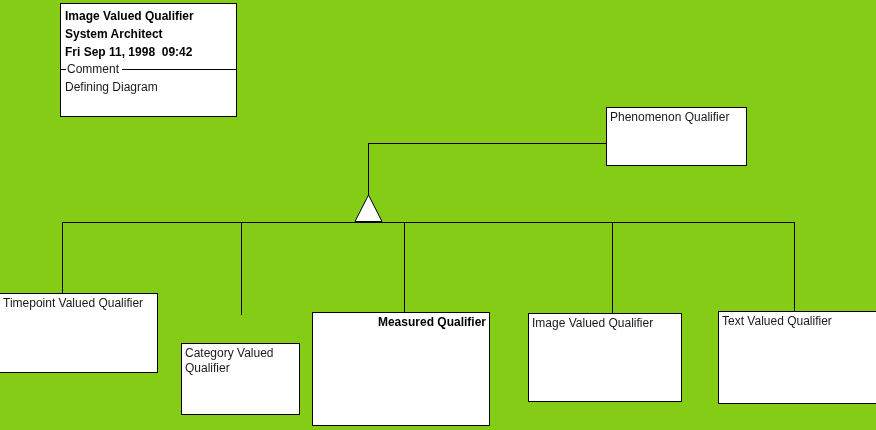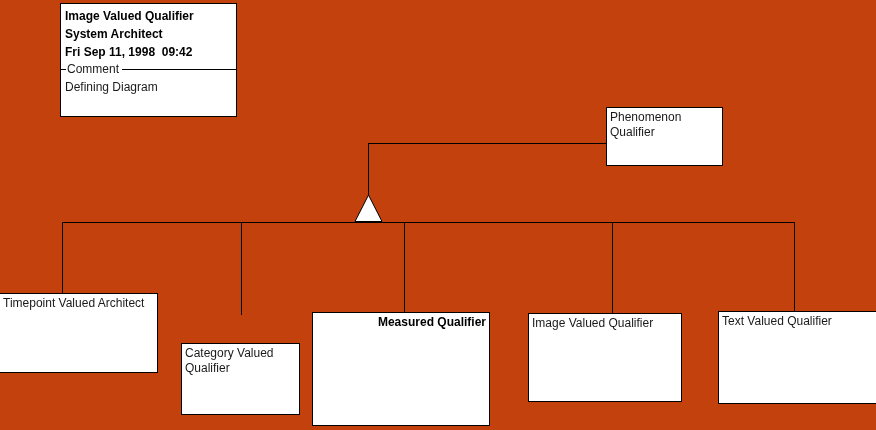--- a/index.html
+++ b/index.html
@@ -4,21 +4,21 @@
 <style>
   html, body { margin: 0; padding: 0; }
   body {
     font-family: "Liberation Sans", sans-serif;
     background: #ffffff;
   }
   #canvas {
     position: relative;
     width: 876px;
     height: 430px;
-    background: #c2410c;
+    background: #84cc16;
     overflow: hidden;
     color: #000;
   }
   .box {
     position: absolute;
     box-sizing: border-box;
     border: 1px solid #000;
     background: #ffffff;
     font-size: 12px;
     line-height: 15px;
@@ -89,42 +89,42 @@
     <div class="trow">System Architect</div>
     <div class="trow">Fri Sep 11, 1998  09:42</div>
     <div class="comment-row">
       <span class="tick"></span>
       <span class="label">Comment</span>
       <span class="rule"></span>
     </div>
     <div class="comment-value">Defining Diagram</div>
   </div>
 
-  <div class="box" style="left:606px; top:107px; width:117px; height:59px;">
+  <div class="box" style="left:606px; top:107px; width:141px; height:59px;">
     <span>Phenomenon Qualifier</span>
   </div>
 
   <div class="line hline" style="left:368px; top:143px; width:238px;"></div>
   <div class="line vline" style="left:368px; top:143px; height:52px;"></div>
 
   <svg id="subtype-triangle" width="30" height="29">
     <polygon points="14.5,1 28,27.5 1,27.5" fill="#ffffff" stroke="#000000" stroke-width="1"></polygon>
   </svg>
 
 
   <div class="line hline" style="left:62px; top:222px; width:733px;"></div>
 
   <div class="line vline" style="left:62px;  top:222px; height:71px;"></div>
   <div class="line vline" style="left:241px; top:222px; height:93px;"></div>
   <div class="line vline" style="left:404px; top:222px; height:90px;"></div>
   <div class="line vline" style="left:612px; top:222px; height:91px;"></div>
   <div class="line vline" style="left:794px; top:222px; height:89px;"></div>
 
   <div class="box" style="left:-1px; top:293px; width:159px; height:80px;">
-    <span>Timepoint Valued Architect</span>
+    <span>Timepoint Valued Qualifier</span>
   </div>
 
   <div class="box" style="left:181px; top:315px; width:119px; height:72px;margin-top:28px;">
     <span>Category Valued Qualifier</span>
   </div>
 
   <div class="box bold" style="left:312px; top:312px; width:178px; height:114px;">
     <span>Measured Qualifier</span>
   </div>
 

